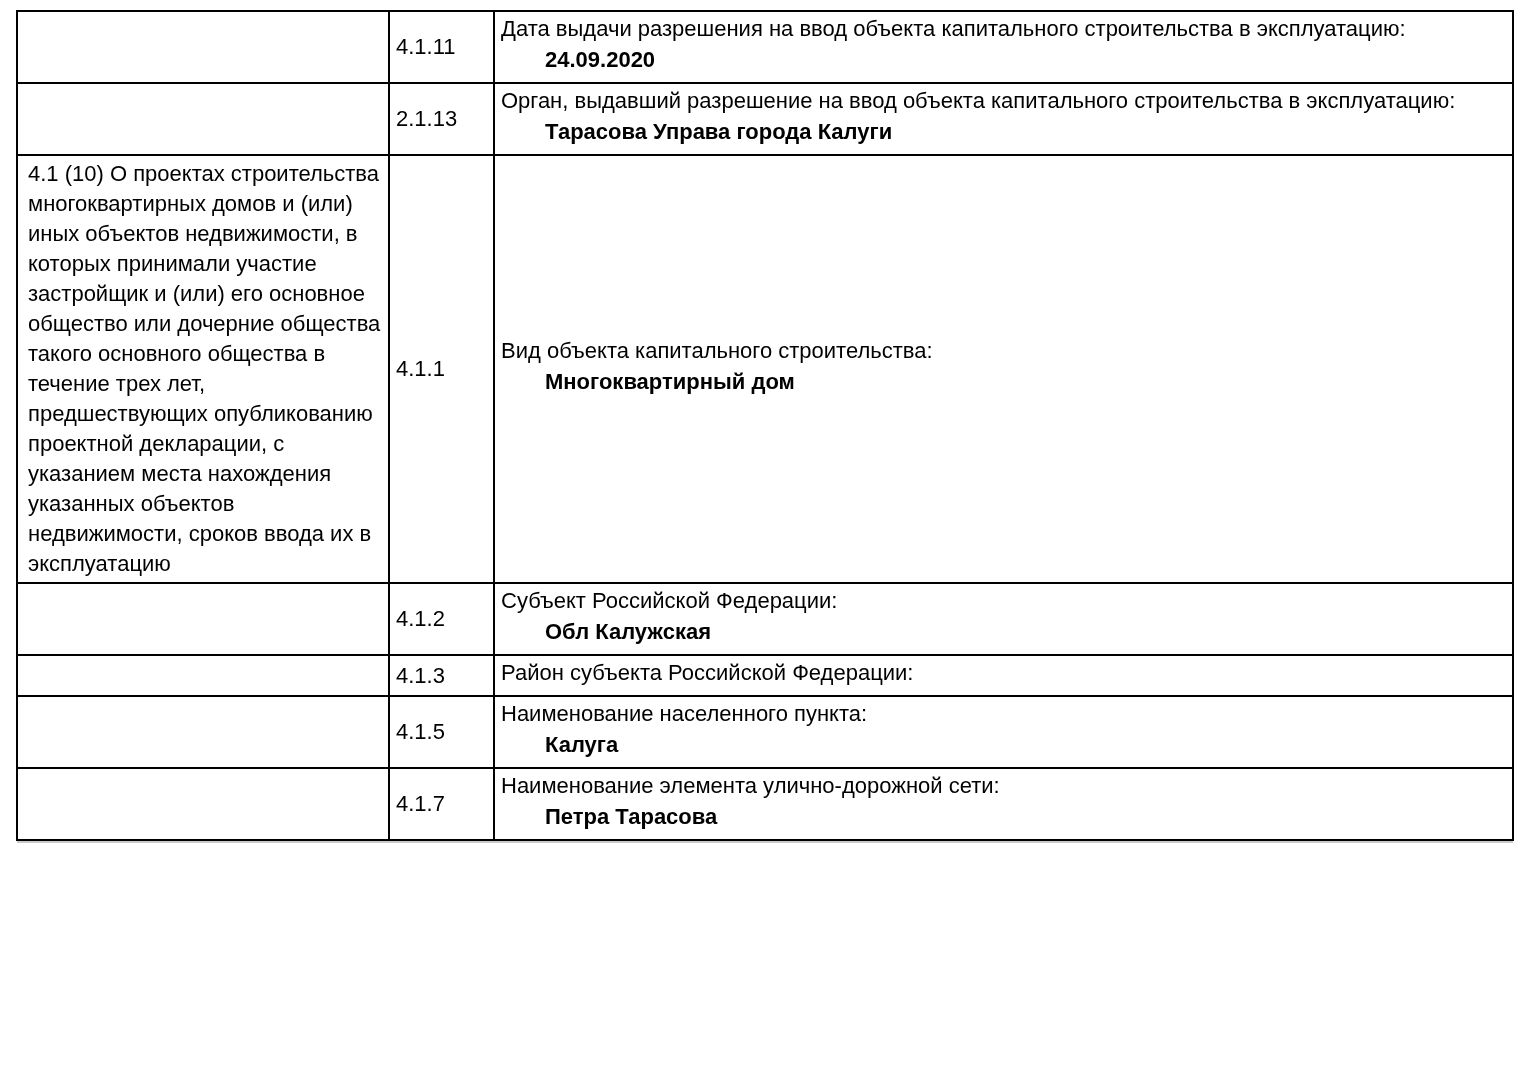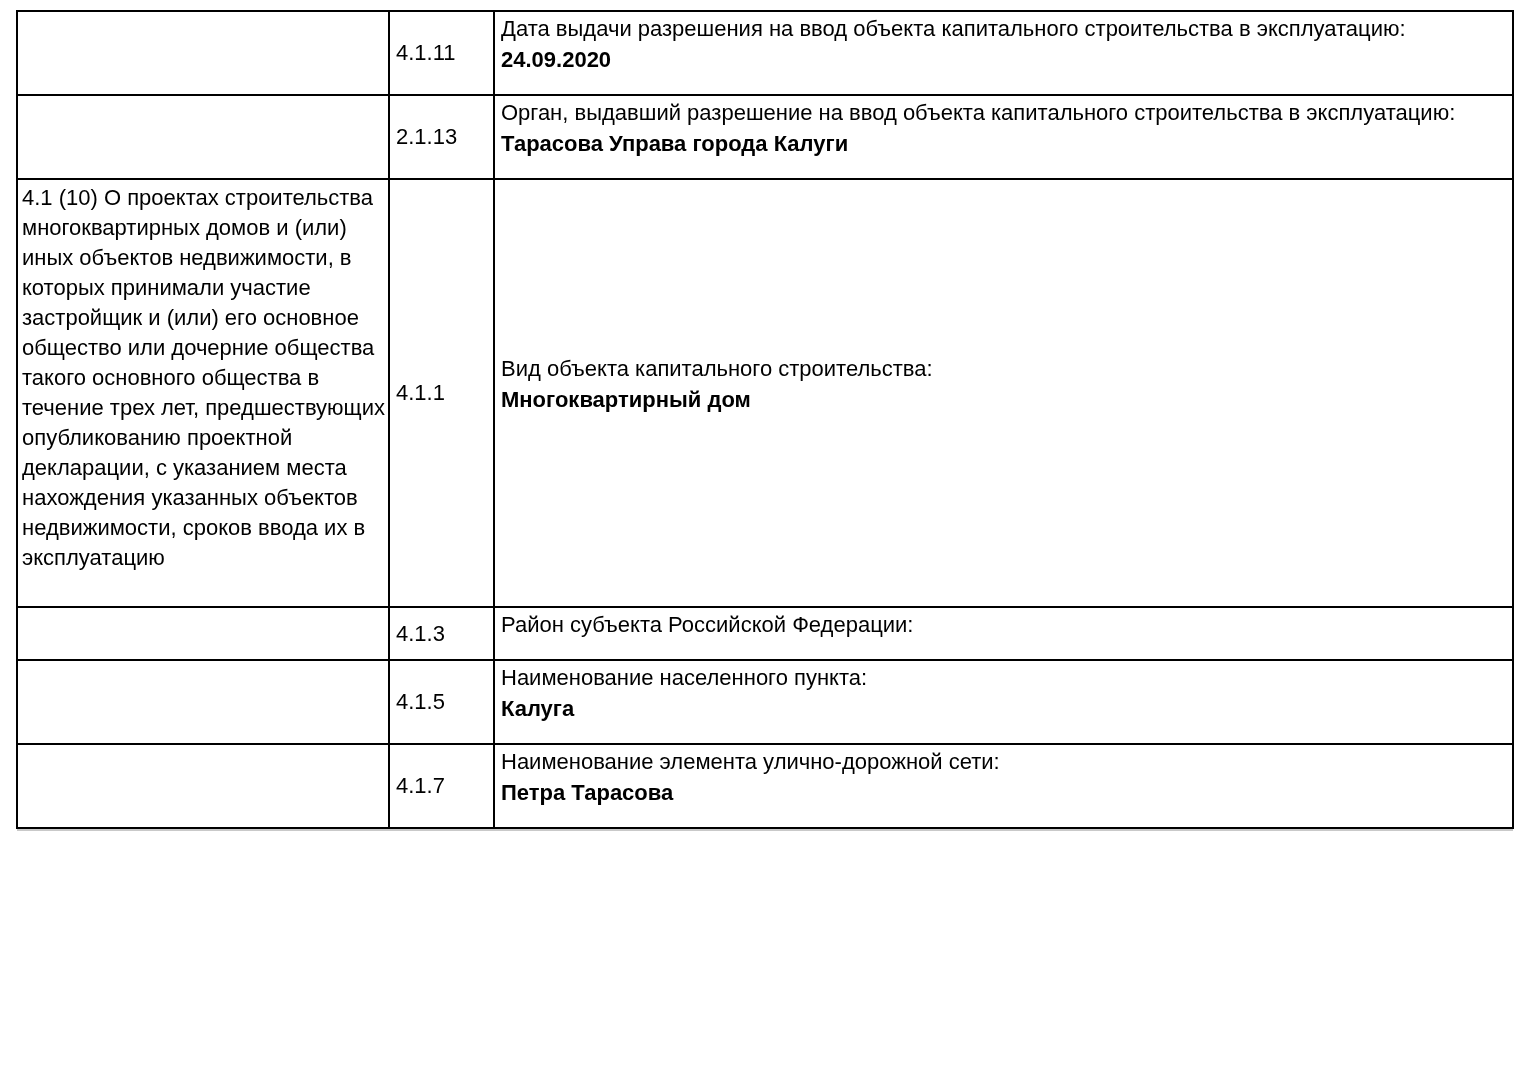--- a/index.html
+++ b/index.html
@@ -32,39 +32,39 @@
   col.c2 { width: 105px; }
   col.c3 { width: 1019px; }
   td {
     border: 2px solid #000000;
     overflow: hidden;
   }
   td.col-section {
     vertical-align: top;
     font-size: 22px;
     line-height: 30px;
-    padding: 3px 2px 3px 4px;
+    padding: 3px 2px 3px 10px;
     word-wrap: break-word;
   }
   .section-text.tall { min-height: 420px; }
   td.col-num {
     vertical-align: middle;
     font-size: 22px;
     line-height: 26px;
     padding: 2px 2px 2px 6px;
   }
   td.col-content {
     vertical-align: middle;
     font-size: 22px;
     line-height: 31px;
-    padding: 1px 4px 19px 6px;
+    padding: 1px 4px 7px 6px;
     word-wrap: break-word;
   }
   .field-label { font-weight: normal; }
-  .field-value .field-value-text { font-weight: bold; }
+  .field-value .field-value-text { font-weight: bold; margin-left: 44px; }
   .field-value .field-value-prefix { font-weight: normal; }
 </style>
 </head>
 <body>
 
 <div class="page">
   <table class="decl-table">
     <colgroup>
       <col class="c1">
       <col class="c2">
@@ -98,20 +98,30 @@
           <td class="col-num">4.1.1</td>
           <td class="col-content">
             <div class="field-label">Вид объекта капитального строительства:</div>
             <div class="field-value"><span class="field-value-text">Многоквартирный дом</span></div>
           </td>
         </tr>
         <tr>
           <td class="col-section">
             <div class="section-text"></div>
           </td>
+          <td class="col-num">4.1.2</td>
+          <td class="col-content">
+            <div class="field-label">Субъект Российской Федерации:</div>
+            <div class="field-value"><span class="field-value-text">Обл Калужская</span></div>
+          </td>
+        </tr>
+        <tr>
+          <td class="col-section">
+            <div class="section-text"></div>
+          </td>
           <td class="col-num">4.1.3</td>
           <td class="col-content">
             <div class="field-label">Район субъекта Российской Федерации:</div>
           </td>
         </tr>
         <tr>
           <td class="col-section">
             <div class="section-text"></div>
           </td>
           <td class="col-num">4.1.5</td>

